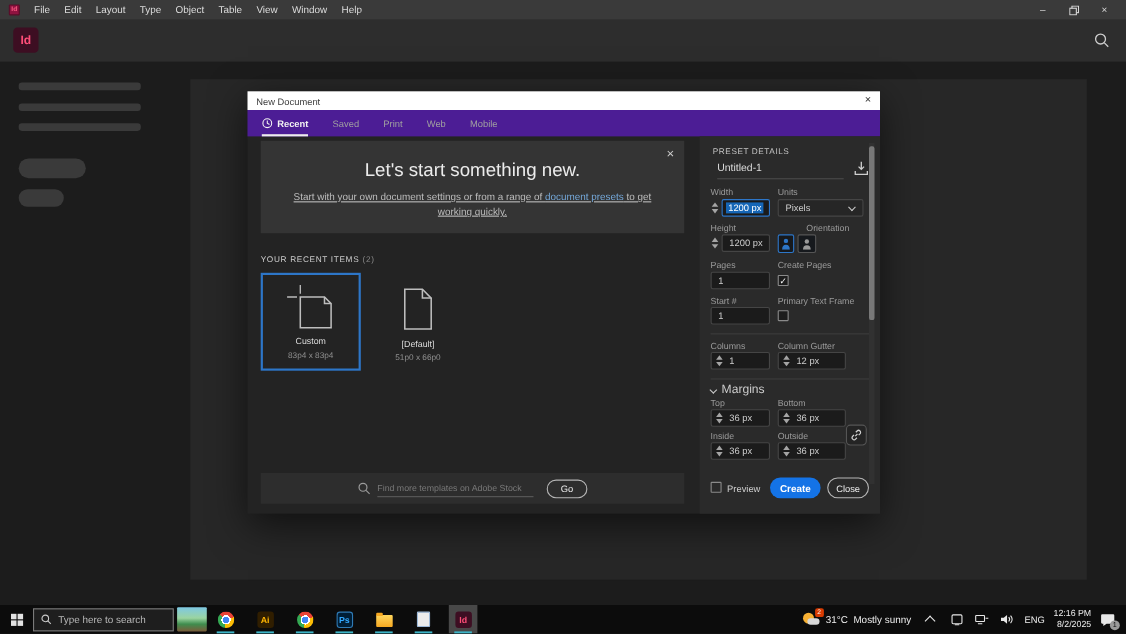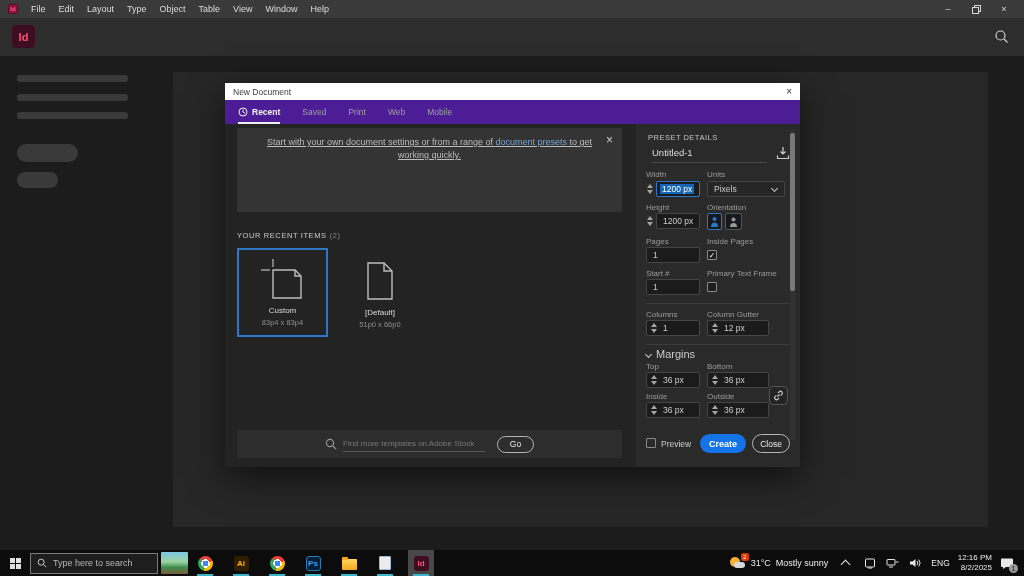--- a/index.html
+++ b/index.html
@@ -191,20 +191,21 @@
         <span>Recent</span>
       </div>
       <div class="tab">Saved</div>
       <div class="tab">Print</div>
       <div class="tab">Web</div>
       <div class="tab">Mobile</div>
     </div>
 
     <div class="hero">
       <span class="x">×</span>
+      <h1>Let's start something new.</h1>
       <p><span>Start with your own document settings or from a range of </span><a>document presets</a><span> to get working quickly.</span></p>
     </div>
 
     <div class="recent-head">
       <span>YOUR RECENT ITEMS</span><span class="cnt">(2)</span>
     </div>
 
     <div class="card sel">
       <div class="icon-wrap">
         <svg width="48" height="46" viewBox="0 0 48 46">
@@ -264,39 +265,39 @@
     </div>
 
     <div class="plabel" style="left:421px; top:120px;">Height</div>
     <div class="stp stp-out" style="left:420px; top:130px;">
         <div class="chvu"></div>
         <div class="chvd"></div>
       </div>
     <div class="pfield" style="left:431px; top:130px; width:44px;">
       <span>1200 px</span>
     </div>
-    <div class="plabel" style="left:482px; top:120px;">Orientation</div>
+    <div class="plabel" style="left:508px; top:120px;">Orientation</div>
     <div class="orient-btn on" style="left:482px; top:130px;">
       <svg width="9" height="11" viewBox="0 0 9 11">
           <circle cx="4.5" cy="3" r="2" fill="#2d76c8"></circle>
           <path d="M1 11 Q1 6.5 4.5 6.5 Q8 6.5 8 11 Z" fill="#2d76c8"></path>
         </svg>
     </div>
     <div class="orient-btn" style="left:500px; top:130px; width:17px; height:17px;">
       <svg width="11" height="11" viewBox="0 0 11 11">
           <circle cx="5.5" cy="3.5" r="2" fill="#9a9a9a"></circle>
           <path d="M2 11 Q2 7 5.5 7 Q9 7 9 11 Z" fill="#9a9a9a"></path>
         </svg>
     </div>
 
     <div class="plabel" style="left:421px; top:154px;">Pages</div>
     <div class="pfield" style="left:421px; top:164px; width:54px;">
       <span>1</span>
     </div>
-    <div class="plabel" style="left:482px; top:154px;">Inside Pages</div>
+    <div class="plabel" style="left:482px; top:154px;">Create Pages</div>
     <div class="cbx" style="left:482px; top:167px;">✓</div>
 
     <div class="plabel" style="left:421px; top:186px;">Start #</div>
     <div class="pfield" style="left:421px; top:196px; width:54px;">
       <span>1</span>
     </div>
     <div class="plabel" style="left:482px; top:186px;">Primary Text Frame</div>
     <div class="cbx" style="left:482px; top:199px;"></div>
 
     <div class="divider" style="top:220px;"></div>

